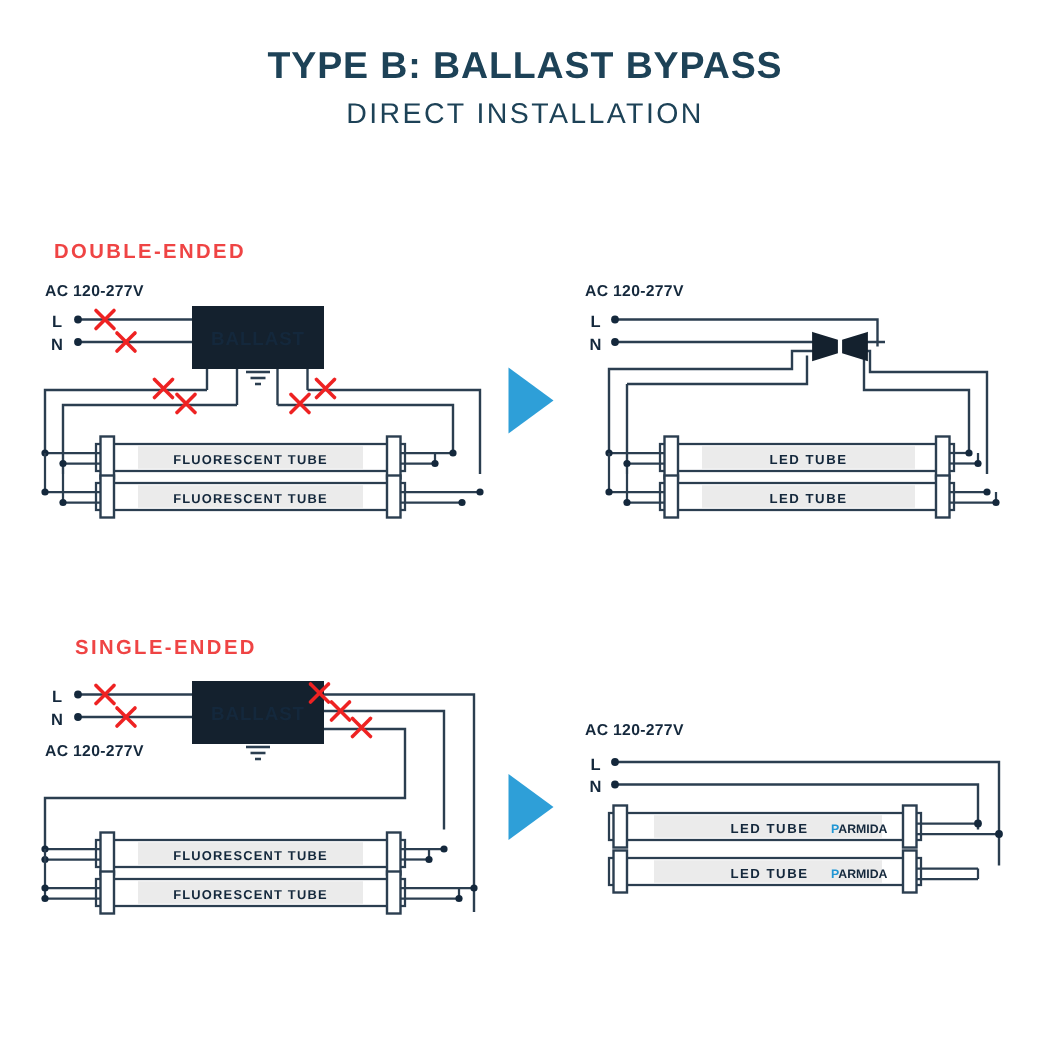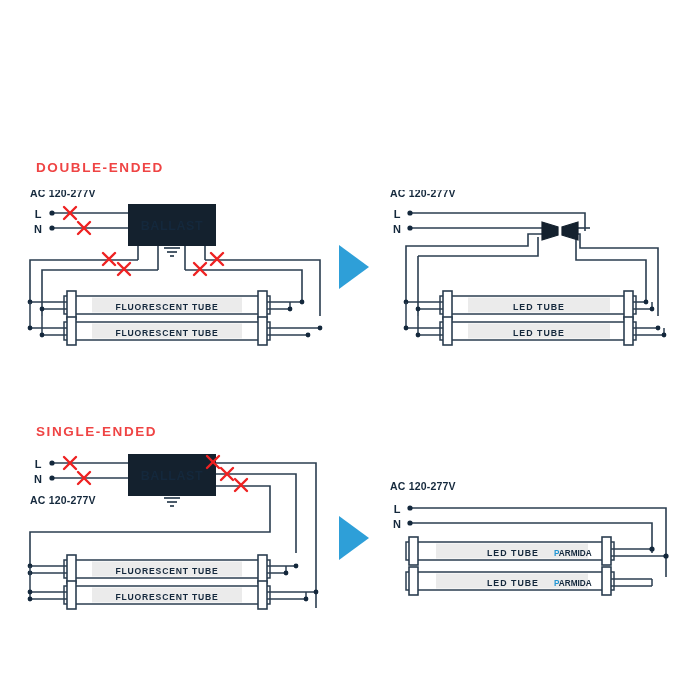--- a/index.html
+++ b/index.html
@@ -47,37 +47,41 @@
 
   
   .section-label {
     position: absolute;
     font-size: 13.5px;
     font-weight: bold;
     color: #ef4444;
     letter-spacing: 1.6px;
   }
   #label-double { left: 36px; top: 160px; }
-  #label-single { left: 36px; top: 424px; }
+  #label-single { left: 50px; top: 424px; }
 
   
   .diagram {
     position: absolute;
   }
   .svg-text {
     font-family: "Liberation Sans", sans-serif;
     font-weight: bold;
     fill: #14283c;
   }
 </style>
 </head>
 <body>
 
 <div id="page">
 
+  <div class="header">
+    <div class="title">TYPE B: BALLAST BYPASS</div>
+    <div class="subtitle">DIRECT INSTALLATION</div>
+  </div>
 
   <div class="section-label" id="label-double">DOUBLE-ENDED</div>
 
   <div class="section-label" id="label-single">SINGLE-ENDED</div>
 
   <svg class="diagram" style="left:20px; top:190px;" width="320" height="160" viewBox="0 0 320 160">
     <g stroke="#2b3e50" stroke-width="1.6" fill="none">
 
       <line x1="32" y1="23" x2="128" y2="23"></line>
       <line x1="32" y1="38" x2="128" y2="38"></line>

